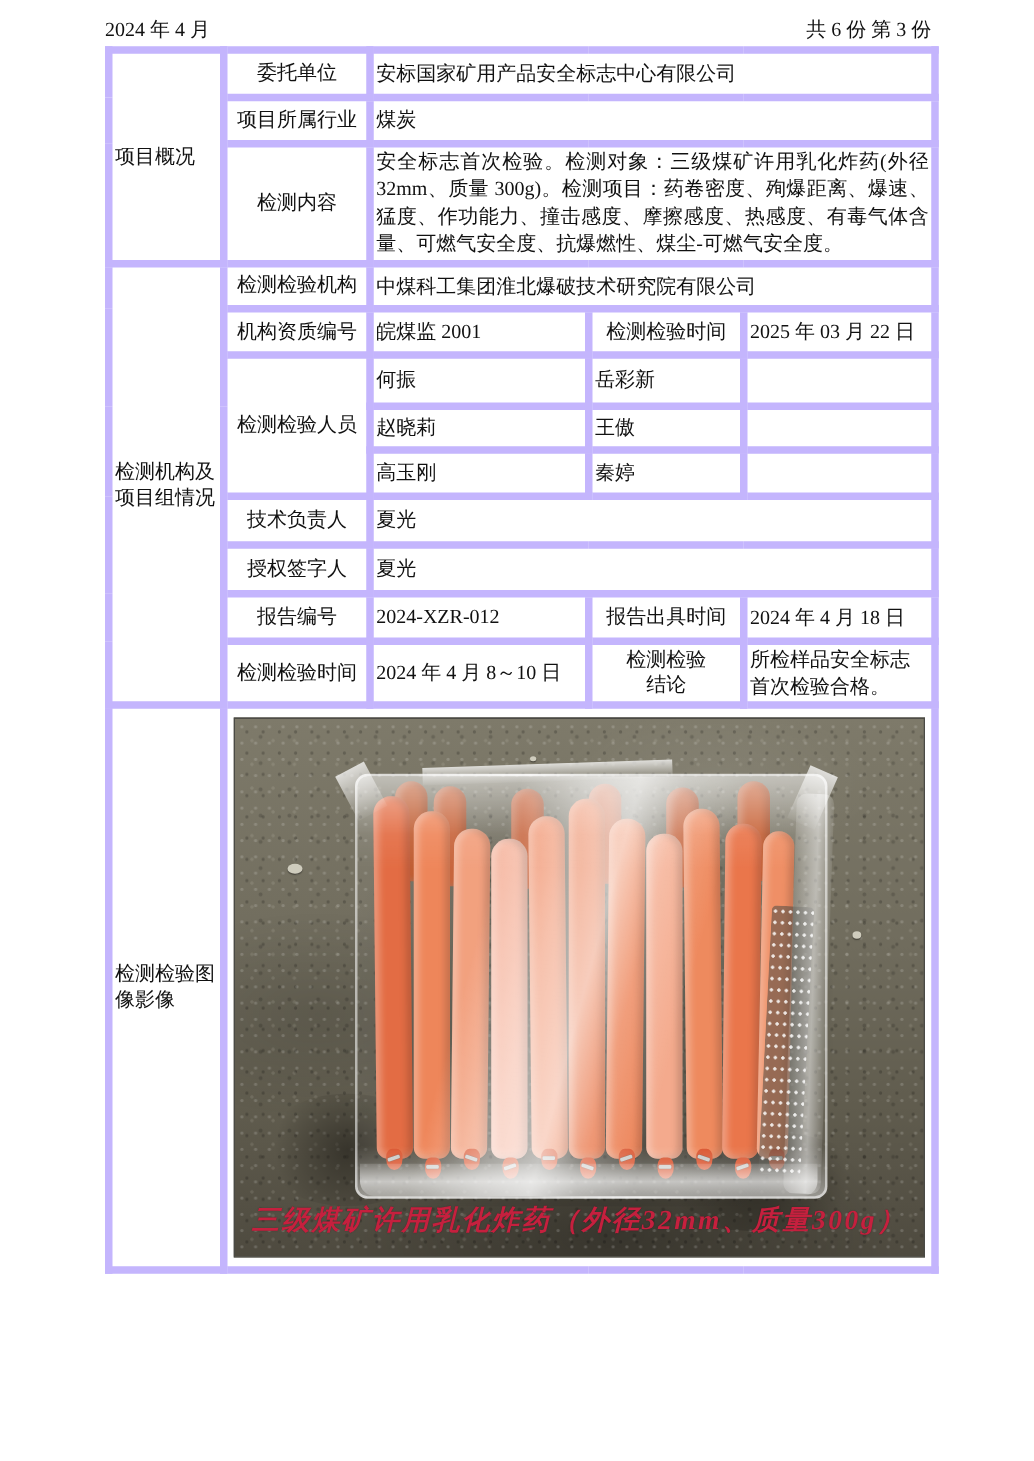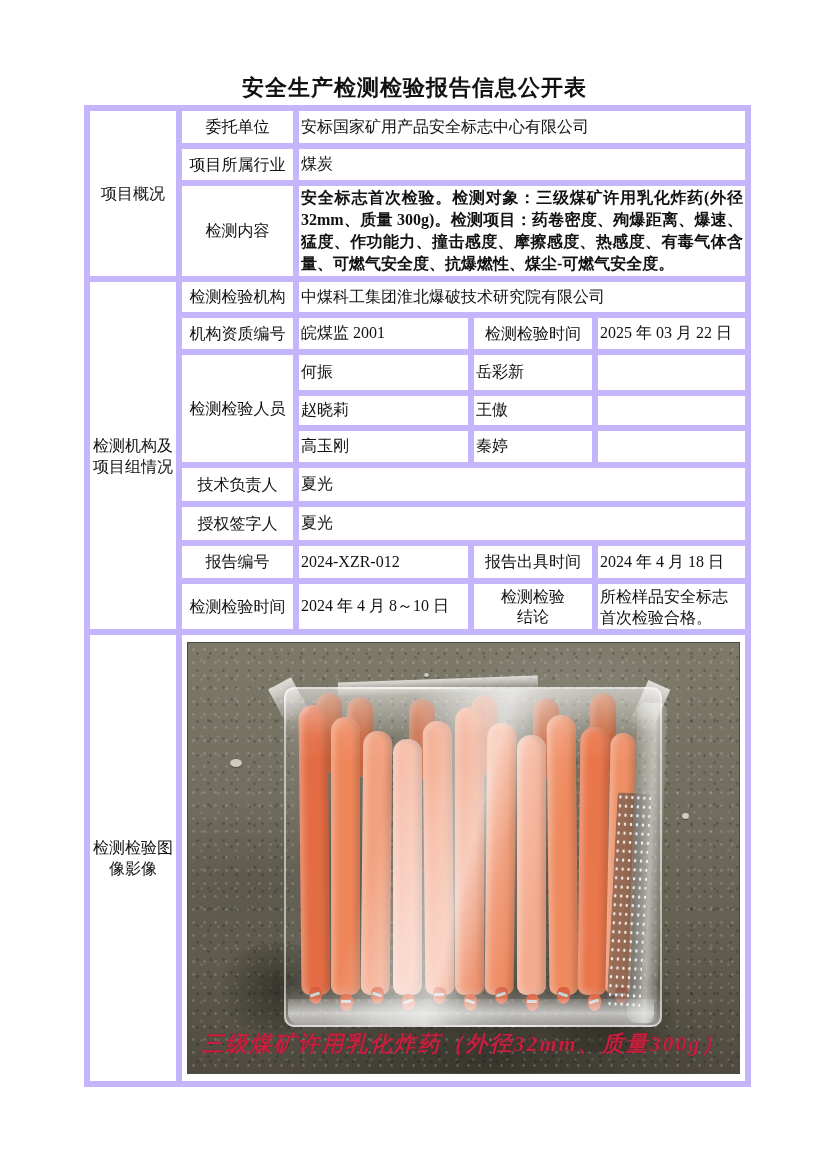--- a/index.html
+++ b/index.html
@@ -20,25 +20,25 @@
   table.form{
     border-collapse:collapse;table-layout:fixed;width:661px;margin-top:2px;
     font-size:16px;
   }
   table.form td{
     border:6px solid #c4b5fd;padding:0 2px;vertical-align:middle;
     overflow:hidden;
   }
   table.form{border:2px solid #000;}
   tr.sec-top td{border-top:6px solid #404040;}
-  td.sec{ text-align:center;padding:0 10px;line-height:21px;}
+  td.sec{ text-align:left;padding:0 10px;line-height:21px;}
   td.lbl{ text-align:center;line-height:20px;}
   td.ctr{ }
   td.val{ text-align:left;padding:0 8px;}
-  td.just{text-align:justify;padding:3px 8px;line-height:22px;font-weight:bold;}
+  td.just{text-align:justify;padding:3px 8px;line-height:22px;}
   .preline{white-space:pre-line;}
   td.small-pad{padding:2px 6px;line-height:21px;text-align:left;}
   tr.r1 td{height:32px;} tr.r2 td{height:31px;margin-left:34px;} tr.r3 td{height:90px;}
   tr.r4 td{height:30px;} tr.r5 td{height:31px;} tr.r6 td{height:35px;}
   tr.r7 td{height:29px;} tr.r8 td{height:31px;} tr.r9 td{height:33px;}
   tr.r10 td{height:33px;} tr.r11 td{height:32px;} tr.r12 td{height:45px;}
   tr.r13 td{height:446px;}
   td.photo-cell{padding:6px 5px;vertical-align:top;}
 
   
@@ -101,22 +101,25 @@
     font-family:"Liberation Serif","DejaVu Serif",serif;
     text-shadow:0 0 1px rgba(0,0,0,.35);
   }
 </style>
 </head>
 <body>
 
 <div class="page">
   <div class="sheet">
 
-    <div class="doc-title">安全生产检测检验报告信息公开表</div>
-
+
+    <div class="meta-row">
+      <span>2024 年 4 月</span>
+      <span>共 6 份 第 3 份</span>
+    </div>
 
     <table class="form">
       <colgroup>
         <col style="width:92px">
           <col style="width:117px">
           <col style="width:175px">
         <col style="width:124px">
           <col style="width:153px">
       </colgroup>
       <tbody>

